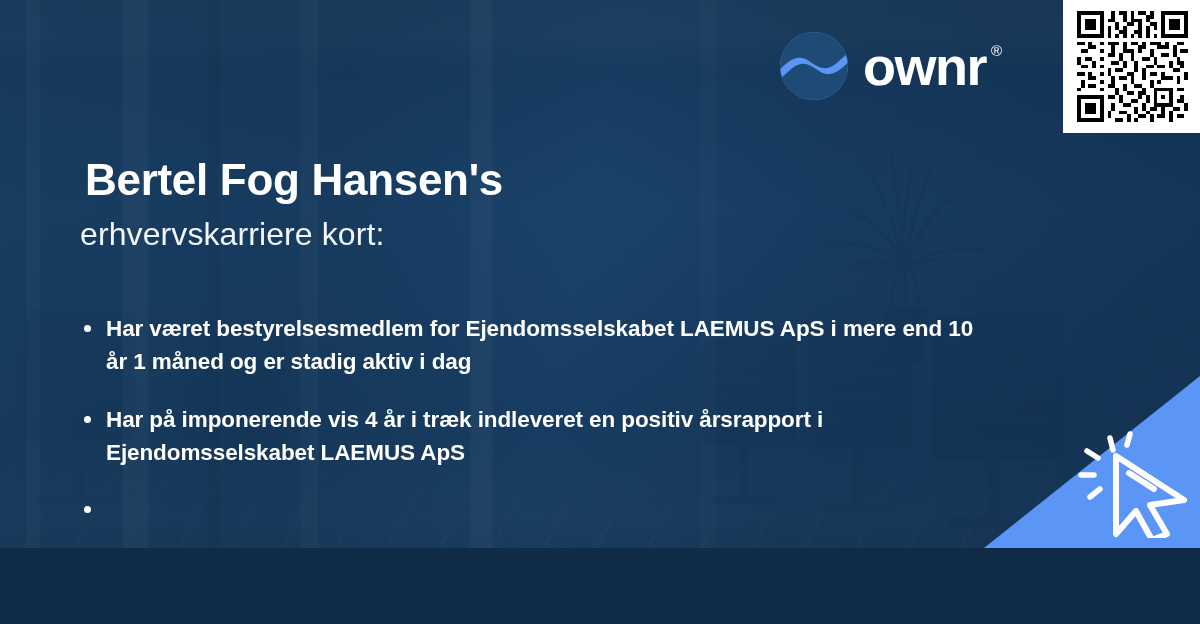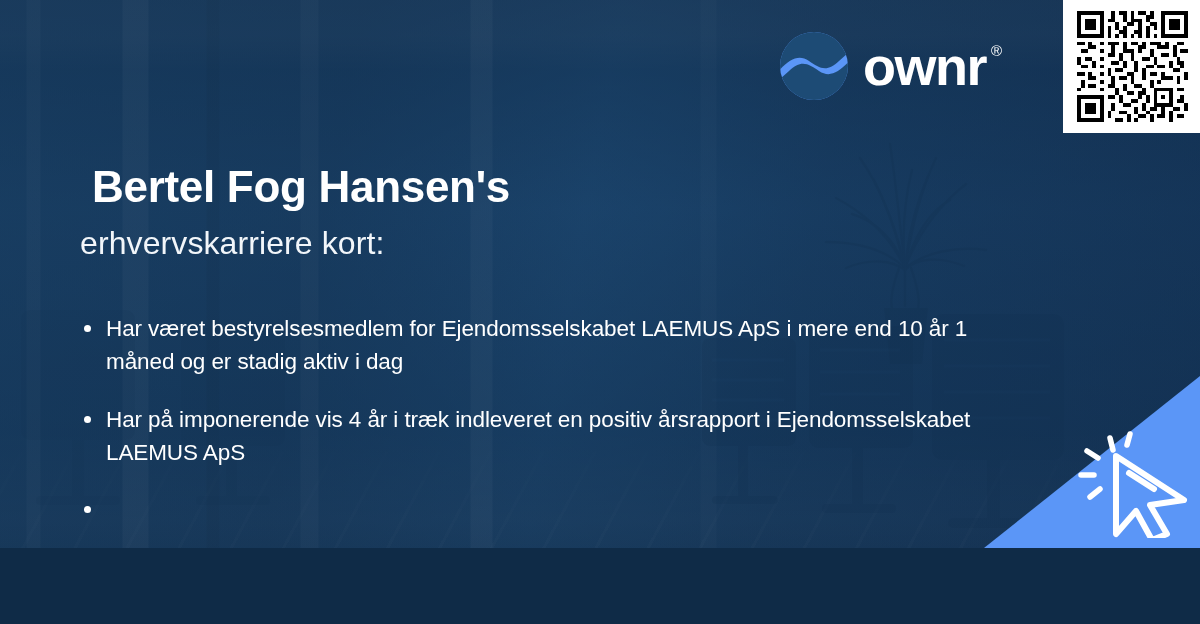--- a/index.html
+++ b/index.html
@@ -144,21 +144,21 @@
     left: 80px;
     top: 150px;
     width: 860px;
   }
   #headline-line1 {
     color: #ffffff;
     font-size: 44px;
     font-weight: bold;
     line-height: 1.14;
     letter-spacing: -0.3px;
-    margin: 12px;
+    margin: 5px;
   }
   #headline-line2 {
     color: #f2f6fa;
     font-size: 32px;
     font-weight: normal;
     line-height: 1.2;
     letter-spacing: 0.1px;
     margin: 10px 0 0 0;
   }
 
@@ -171,21 +171,21 @@
     margin: 0;
     padding: 0;
     list-style: none;
   }
   #bullets li {
     position: relative;
     padding-left: 26px;
     margin-bottom: 24px;
     color: #ffffff;
     font-size: 22.5px;
-    font-weight: normal;
+    font-weight: bold;
     line-height: 1.48;
     letter-spacing: -0.1px;
   }
   #bullets li:last-child { margin-bottom: 0; }
   #bullets li .dot {
     position: absolute;
     left: 4px;
     top: 13px;
     width: 7px;
     height: 7px;

